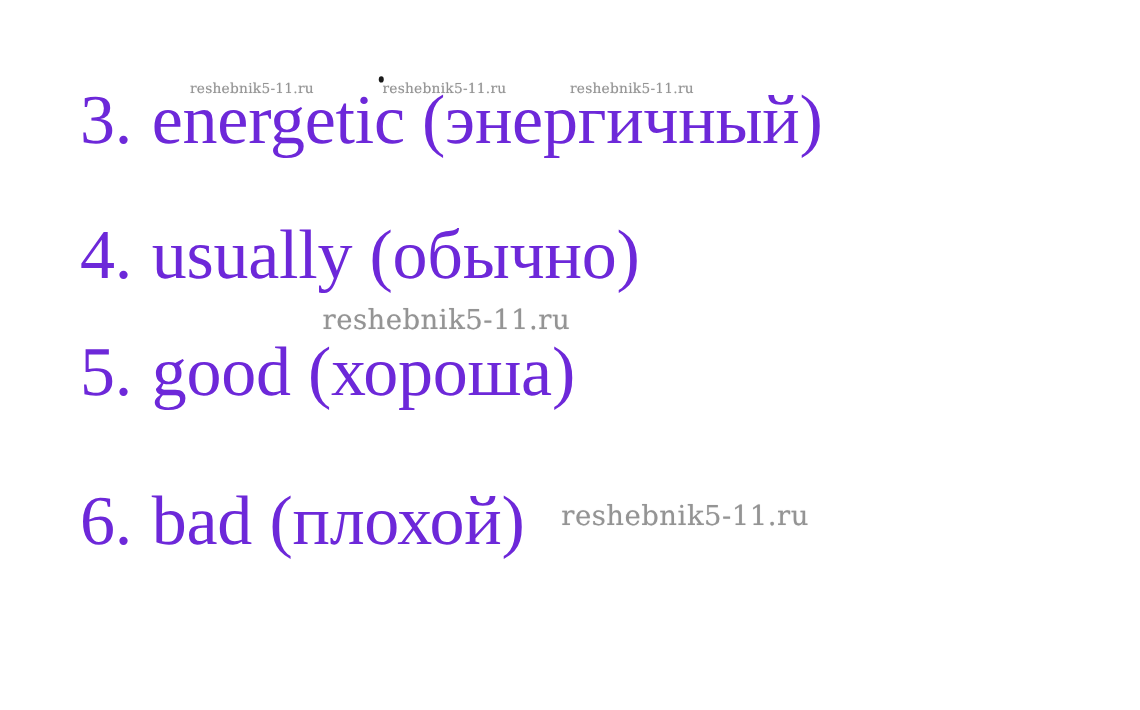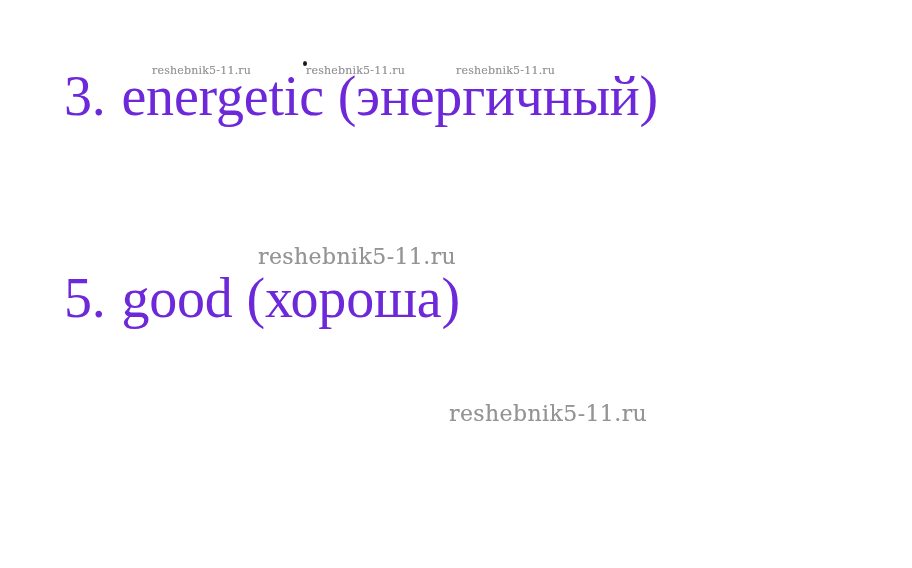--- a/index.html
+++ b/index.html
@@ -97,27 +97,37 @@
 <body>
 
 <div class="page">
 
   <div class="line" id="line-3">
     <span class="num">3.</span>
     <span class="eng">energetic</span>
     <span class="rus">(энергичный)</span>
   </div>
 
+  <div class="line" id="line-4">
+    <span class="num">4.</span>
+    <span class="eng">usually</span>
+    <span class="rus">(обычно)</span>
+  </div>
 
   <div class="line" id="line-5">
     <span class="num">5.</span>
     <span class="eng">good</span>
     <span class="rus">(хороша)</span>
   </div>
 
+  <div class="line" id="line-6">
+    <span class="num">6.</span>
+    <span class="eng">bad</span>
+    <span class="rus">(плохой)</span>
+  </div>
 
   <div class="wm wm-small" id="wm-top-1">reshebnik5-11.ru</div>
   <div class="wm wm-small" id="wm-top-2">reshebnik5-11.ru</div>
   <div class="wm wm-small" id="wm-top-3">reshebnik5-11.ru</div>
   <div class="wm" id="wm-mid">reshebnik5-11.ru</div>
   <div class="wm" id="wm-bottom">reshebnik5-11.ru</div>
 
   <div class="speck" id="speck-1"></div>
 
 </div>

